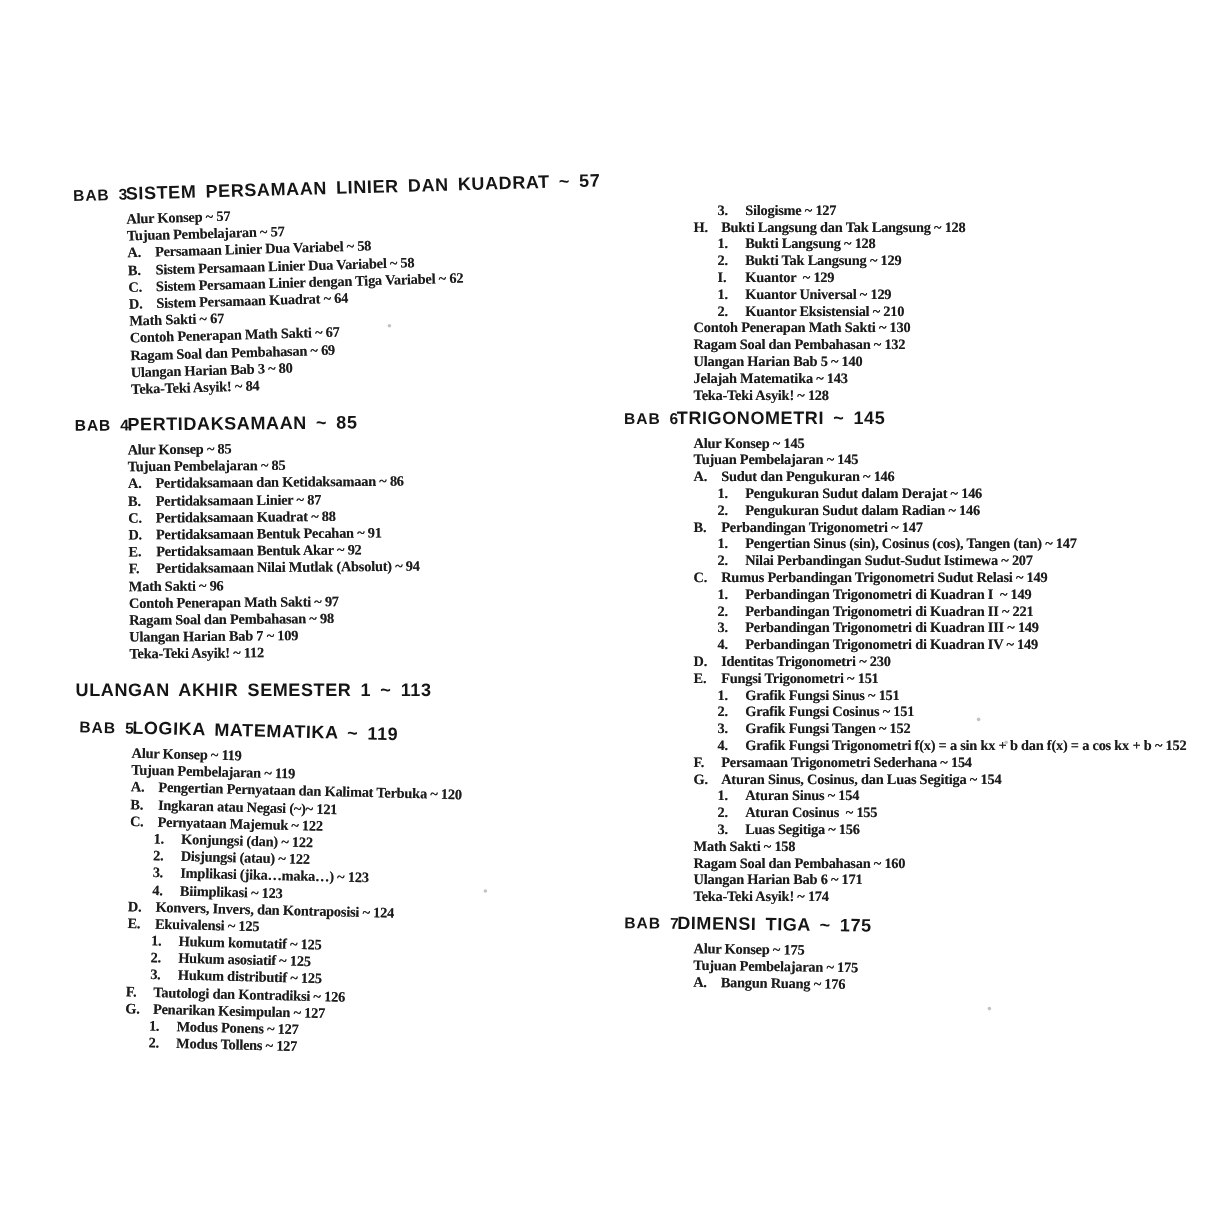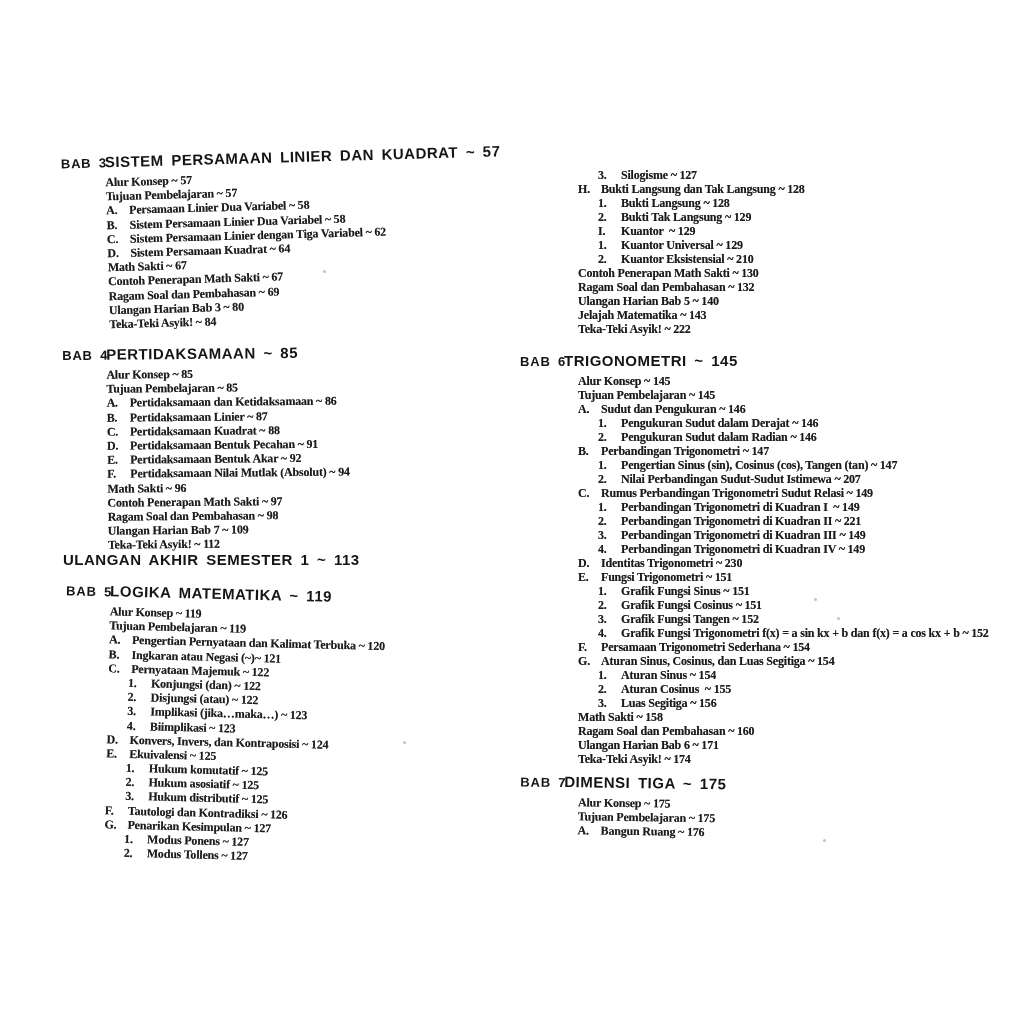--- a/index.html
+++ b/index.html
@@ -129,21 +129,21 @@
         <div class="entry lvl0">
           <span class="t">Ragam Soal dan Pembahasan ~ 98</span>
         </div>
         <div class="entry lvl0">
           <span class="t">Ulangan Harian Bab 7 ~ 109</span>
         </div>
         <div class="entry lvl0">
           <span class="t">Teka-Teki Asyik! ~ 112</span>
         </div>
       </section>
-      <section class="toc-section" style="">
+      <section class="toc-section" style="margin-top: 16px;">
         <div class="sec-head">
           <span class="sec-title">ULANGAN AKHIR SEMESTER 1 ~ 113</span>
         </div>
       </section>
       <section class="toc-section" style="transform: rotate(1.4deg); margin-top: 14px;">
         <div class="sec-head">
           <span class="bab">BAB 5</span>
           <span class="sec-title">LOGIKA MATEMATIKA ~ 119</span>
         </div>
         <div class="entry lvl0">
@@ -254,24 +254,24 @@
         <div class="entry lvl0">
           <span class="t">Ragam Soal dan Pembahasan ~ 132</span>
         </div>
         <div class="entry lvl0">
           <span class="t">Ulangan Harian Bab 5 ~ 140</span>
         </div>
         <div class="entry lvl0">
           <span class="t">Jelajah Matematika ~ 143</span>
         </div>
         <div class="entry lvl0">
-          <span class="t">Teka-Teki Asyik! ~ 222</span>
-        </div>
-      </section>
-      <section class="toc-section" style="margin-top: 16px;">
+          <span class="t">Teka-Teki Asyik! ~ 128</span>
+        </div>
+      </section>
+      <section class="toc-section" style="margin-top: 4px;">
         <div class="sec-head">
           <span class="bab">BAB 6</span>
           <span class="sec-title">TRIGONOMETRI ~ 145</span>
         </div>
         <div class="entry lvl0">
           <span class="t">Alur Konsep ~ 145</span>
         </div>
         <div class="entry lvl0">
           <span class="t">Tujuan Pembelajaran ~ 145</span>
         </div>

